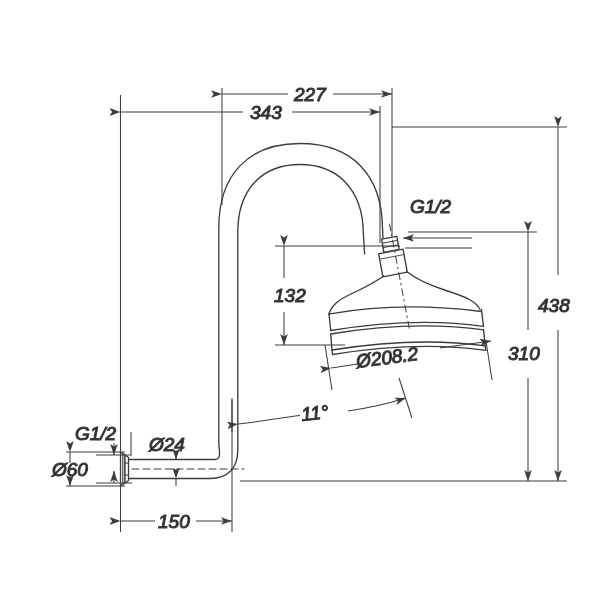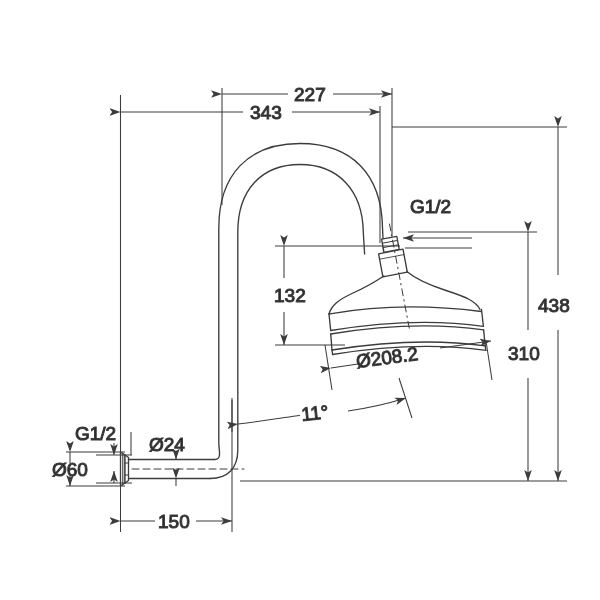--- a/index.html
+++ b/index.html
@@ -7,20 +7,21 @@
     padding: 0;
     background: #ffffff;
   }
   #drawing-root {
     position: relative;
     width: 600px;
     height: 600px;
     background: #ffffff;
     font-family: "Liberation Sans", sans-serif;
     overflow: hidden;
+    font-style: italic;
   }
   #drawing-svg {
     display: block;
     width: 600px;
     height: 600px;
   }
   .dim-text {
     font-family: "Liberation Sans", sans-serif;
     font-size: 19px;
     fill: #231f20;

